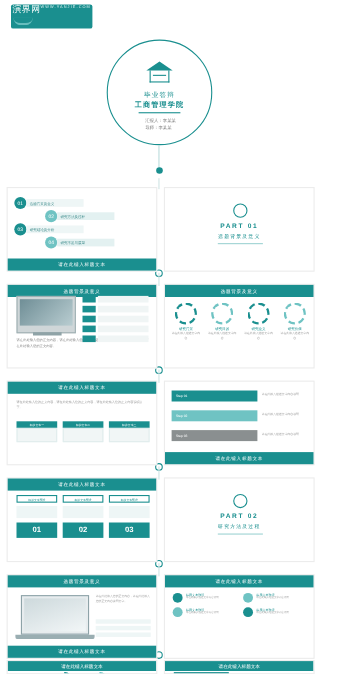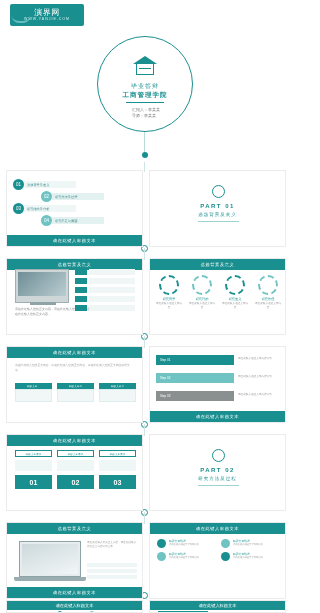--- a/index.html
+++ b/index.html
@@ -13,21 +13,21 @@
   .page { position: absolute; background: #fdfdfd; overflow: hidden; }
 
   
   #logo-strip {
     position: absolute; left: 0; top: 0; width: 290px; height: 30px;
     background: #ffffff;
   }
   #logo-box {
     position: absolute; left: 10px; top: 4px; width: 74px; height: 22px;
     background: #1a8f8f; border-radius: 2px;
-    display: flex; flex-direction: column; align-items: center; justify-content: center;
+    display: flex; align-items: flex-start; justify-content: center;
   }
   #logo-box .lt { color: #fff; font-size: 8px; letter-spacing: .5px; line-height: 9px; }
   #logo-box .lb { color: #d8efef; font-size: 3.5px; letter-spacing: 1px; line-height: 5px; }
   #logo-wave {
     position: absolute; left: 12px; top: 16px; width: 18px; height: 7px;
     border-radius: 0 0 9px 9px;
     border-bottom: 2px solid #6fc3c3; opacity:.9;
   }
 
   

